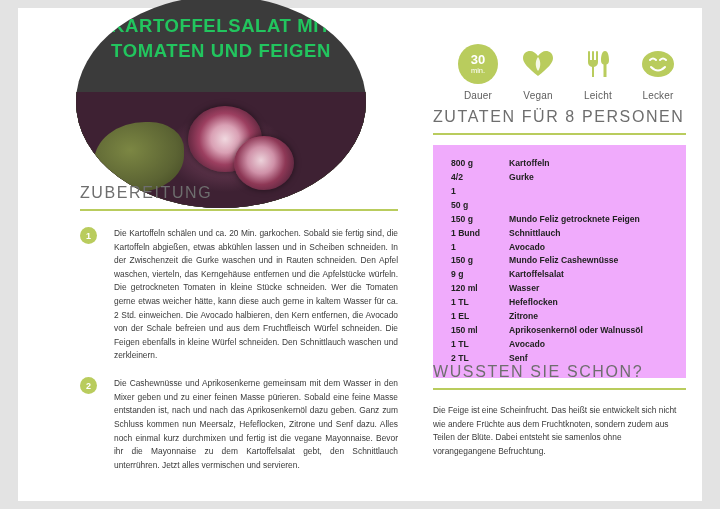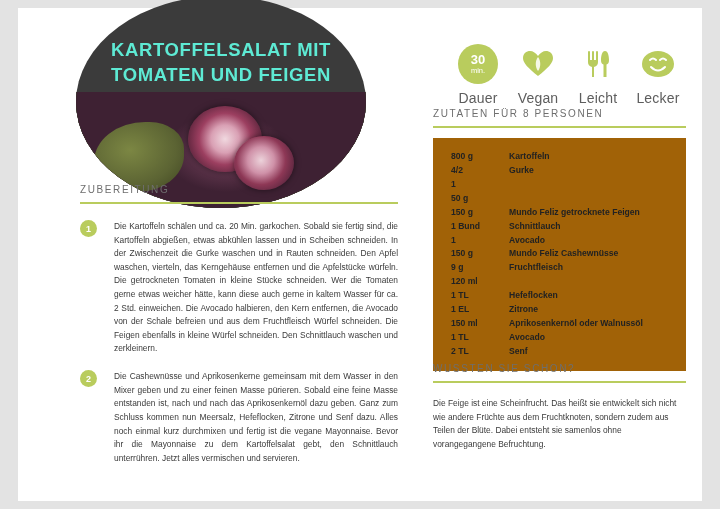--- a/index.html
+++ b/index.html
@@ -32,27 +32,26 @@
     border-radius: 50%;
     background: #3b3b3b;
     overflow: hidden;
   }
   .hero-title {
     position: absolute;
     left: 0;
     top: 18px;
     width: 290px;
     text-align: center;
-    color: #5eead4;
+    color: #22c55e;
     font-size: 18.5px;
     font-weight: bold;
     letter-spacing: 0.6px;
     line-height: 1.35;
     text-transform: uppercase;
-    margin-top: 24px;
   }
   .hero-photo {
     position: absolute;
     left: 0;
     top: 96px;
     width: 290px;
     height: 116px;
     background:
       radial-gradient(ellipse 60px 40px at 150px 60px, #7b4a63 0%, #5a3248 55%, #3e2133 100%),
       radial-gradient(ellipse 90px 60px at 60px 85px, #6f7a3c 0%, #4c5630 60%, #333b22 100%),
@@ -115,29 +114,29 @@
     font-size: 7.5px;
   }
   .icon-glyph {
     height: 40px;
     display: flex;
     align-items: center;
     justify-content: center;
     margin-bottom: 6px;
   }
   .icon-caption {
-    font-size: 14px;
+    font-size: 10px;
     color: #5d5d5d;
     letter-spacing: 0.2px;
   }
 
   
   .sec-title {
     color: #6e6e6e;
-    font-size: 10px;
+    font-size: 16px;
     letter-spacing: 1.6px;
     font-weight: normal;
     text-transform: uppercase;
   }
   .rule {
     height: 2px;
     background: #b9cc5d;
   }
 
   
@@ -181,21 +180,21 @@
   
   .right-col {
     position: absolute;
     left: 415px;
     top: 100px;
     width: 253px;
   }
   .ing-head { margin-bottom: 7px; }
   .ing-rule { width: 253px; margin-bottom: 10px; }
   .ing-box {
-    background: #a16207;
+    background: #f0abfc;
     padding: 12px 28px 12px 18px;
   }
   .ing-row {
     display: flex;
     font-size: 8.6px;
     line-height: 1.62;
     color: #222222;
     font-weight: bold;
   }
   .ing-qty {
@@ -325,24 +324,25 @@
       <div class="ing-row">
         <span class="ing-qty">1</span>
         <span class="ing-name">Avocado</span>
       </div>
       <div class="ing-row">
         <span class="ing-qty">150 g</span>
         <span class="ing-name">Mundo Feliz Cashewnüsse</span>
       </div>
       <div class="ing-row">
         <span class="ing-qty">9 g</span>
-        <span class="ing-name">Fruchtfleisch</span>
+        <span class="ing-name">Kartoffelsalat</span>
       </div>
       <div class="ing-row">
         <span class="ing-qty">120 ml</span>
+        <span class="ing-name">Wasser</span>
       </div>
       <div class="ing-row">
         <span class="ing-qty">1 TL</span>
         <span class="ing-name">Hefeflocken</span>
       </div>
       <div class="ing-row">
         <span class="ing-qty">1 EL</span>
         <span class="ing-name">Zitrone</span>
       </div>
       <div class="ing-row">

